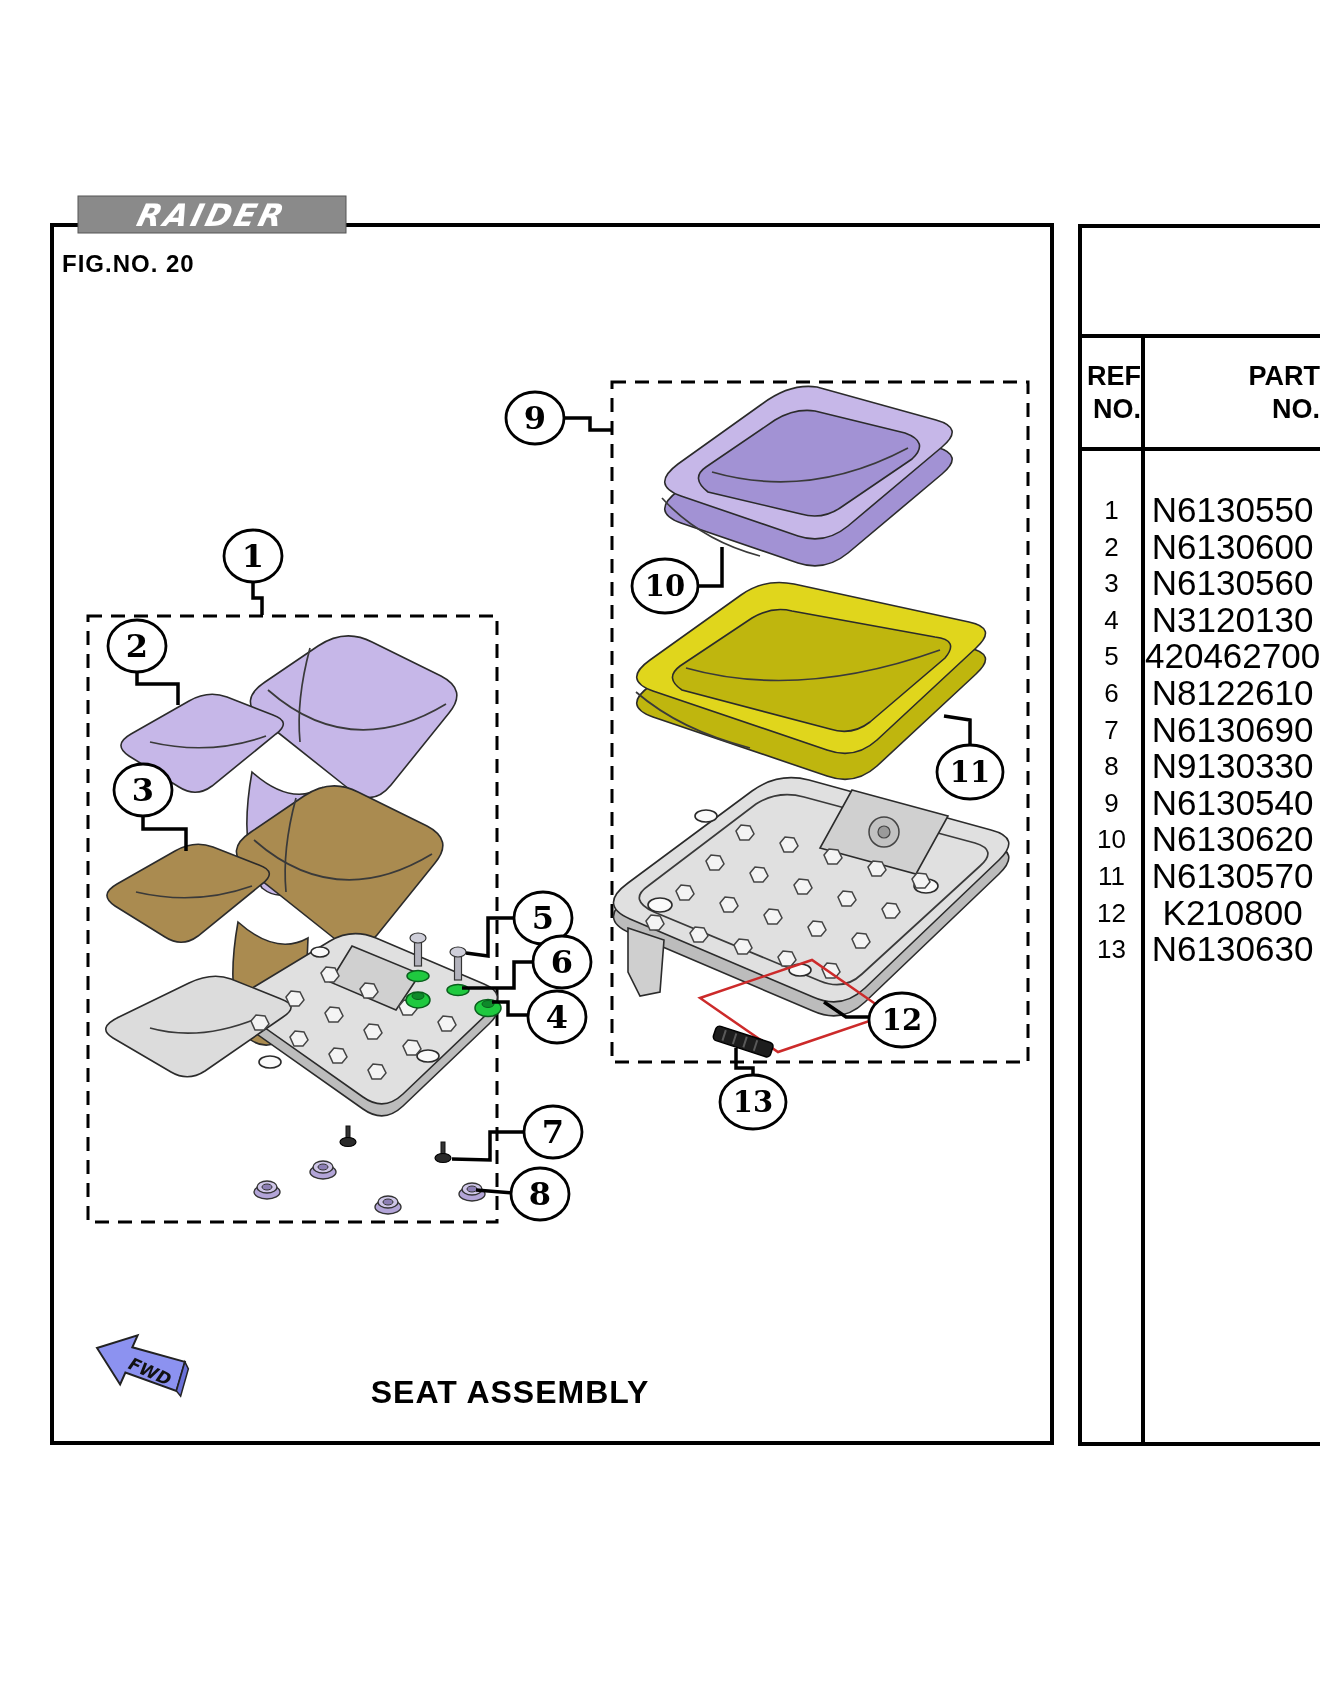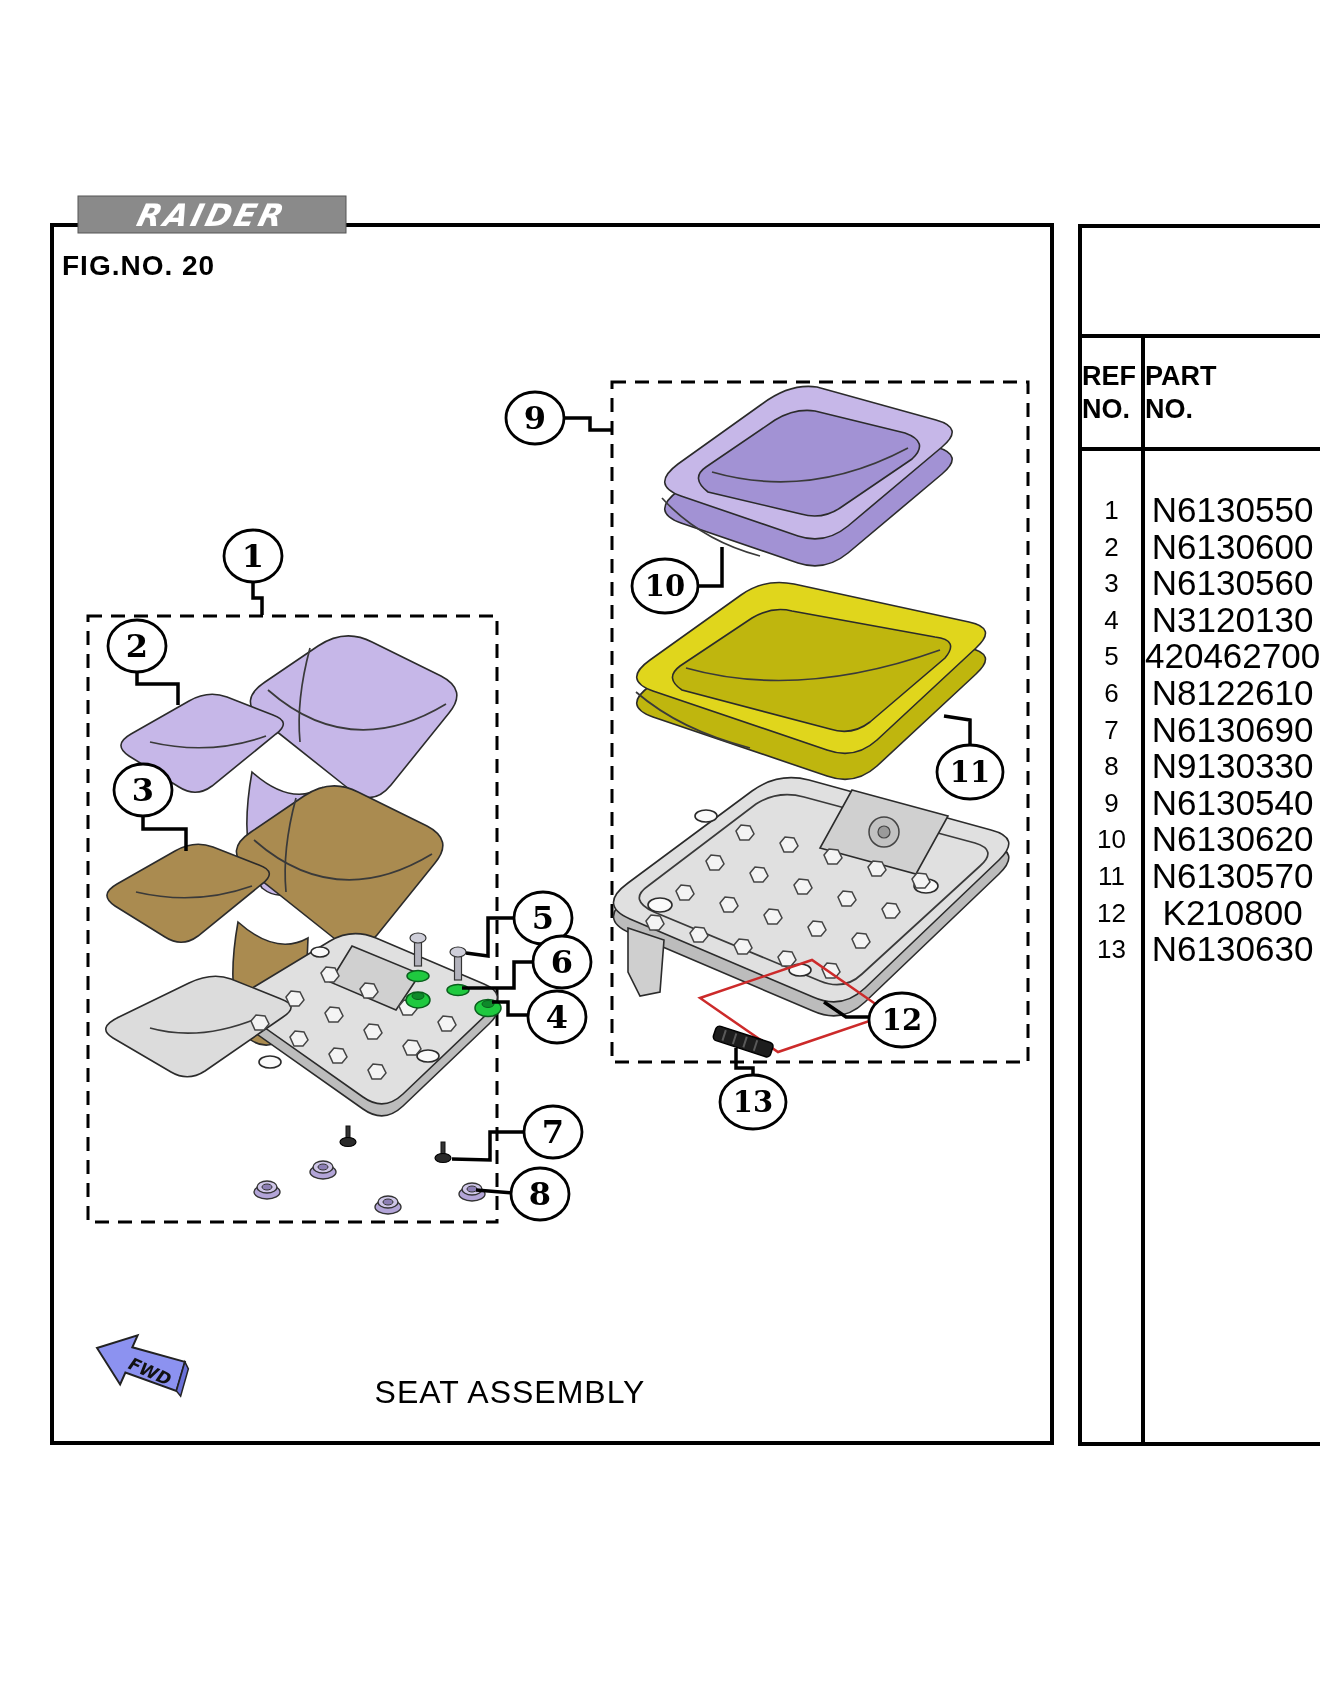--- a/index.html
+++ b/index.html
@@ -1,26 +1,26 @@
 <!DOCTYPE html>
 <html><head>
 <meta charset="utf-8">
 <style>
   html,body{margin:0;padding:0;overflow:hidden;background:#fff;}
   .page{position:relative;width:1320px;height:1700px;background:#fff;
         font-family:"Liberation Sans",sans-serif;color:#000;}
   .abs{position:absolute;}
   .main-frame{left:50px;top:223px;width:1004px;height:1222px;border:4px solid #000;box-sizing:border-box;}
-  .fig-label{left:62px;top:250px;font-size:28px;font-weight:bold;letter-spacing:1px;}
-  .title{left:300px;top:1374px;width:420px;text-align:center;font-size:32px;font-weight:normal;letter-spacing:1px;}
+  .fig-label{left:62px;top:250px;font-size:24px;font-weight:bold;letter-spacing:1px;}
+  .title{left:300px;top:1374px;width:420px;text-align:center;font-size:32px;font-weight:bold;letter-spacing:1px;}
   .tbl{left:1078px;top:224px;width:246px;height:1222px;border:4px solid #000;box-sizing:border-box;
        display:flex;flex-direction:column;background:#fff;}
   .tbl-top{height:106px;border-bottom:4px solid #000;}
   .tbl-head{height:109px;border-bottom:4px solid #000;display:flex;}
-  .hcell{display:flex;flex-direction:column;align-items:flex-start;justify-content:center;
+  .hcell{display:flex;flex-direction:column;align-items:flex-end;justify-content:center;
          font-weight:bold;font-size:27px;line-height:33px;}
   .col-ref{width:59px;border-right:4px solid #000;box-sizing:content-box;flex:none;}
   .col-part{flex:1;}
   .tbl-body{flex:1;display:flex;}
   .numcol{padding-top:41px;}
   .num{height:36.6px;line-height:36.6px;text-align:center;font-size:26px;}
   .num.part{font-size:35px;}
   svg{position:absolute;left:0;top:0;}
   .pp{stroke:#2b2b2b;stroke-width:1.6px;}
   .seam{fill:none;stroke:#3a3a3a;stroke-width:1.7px;}

